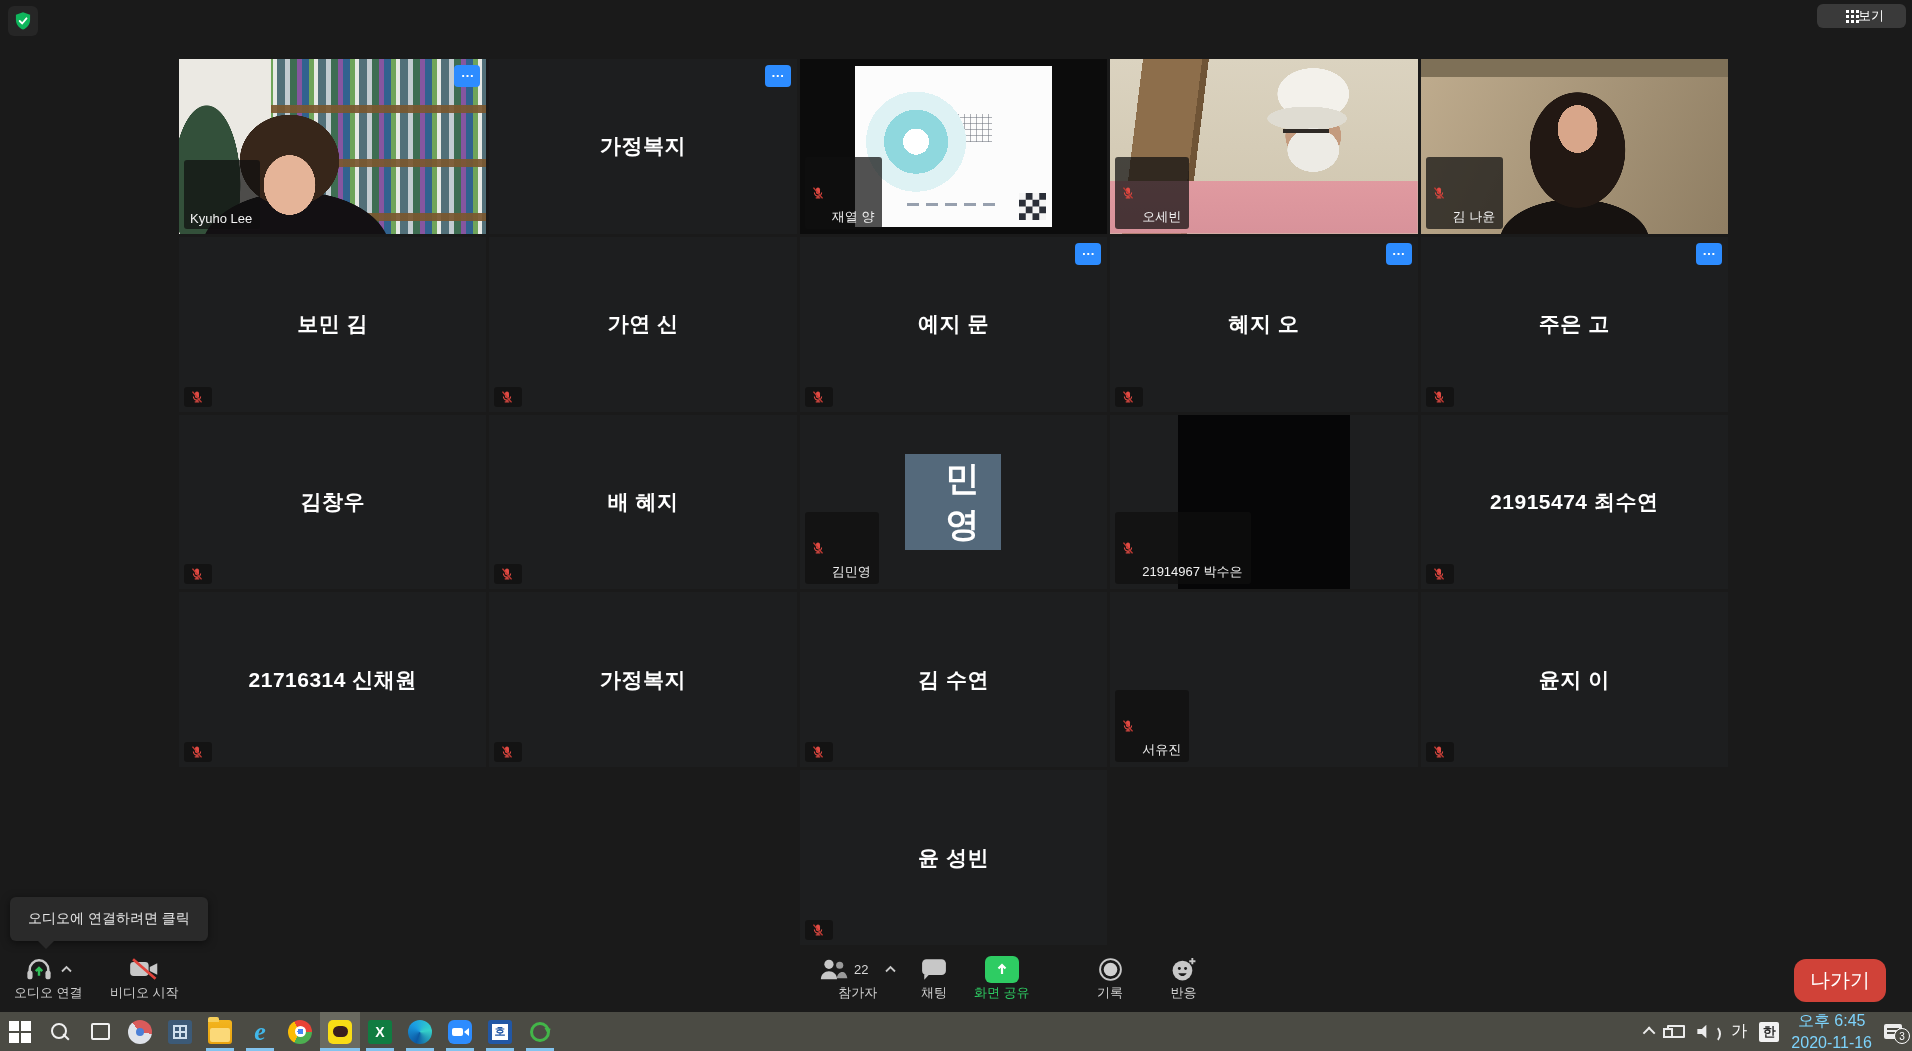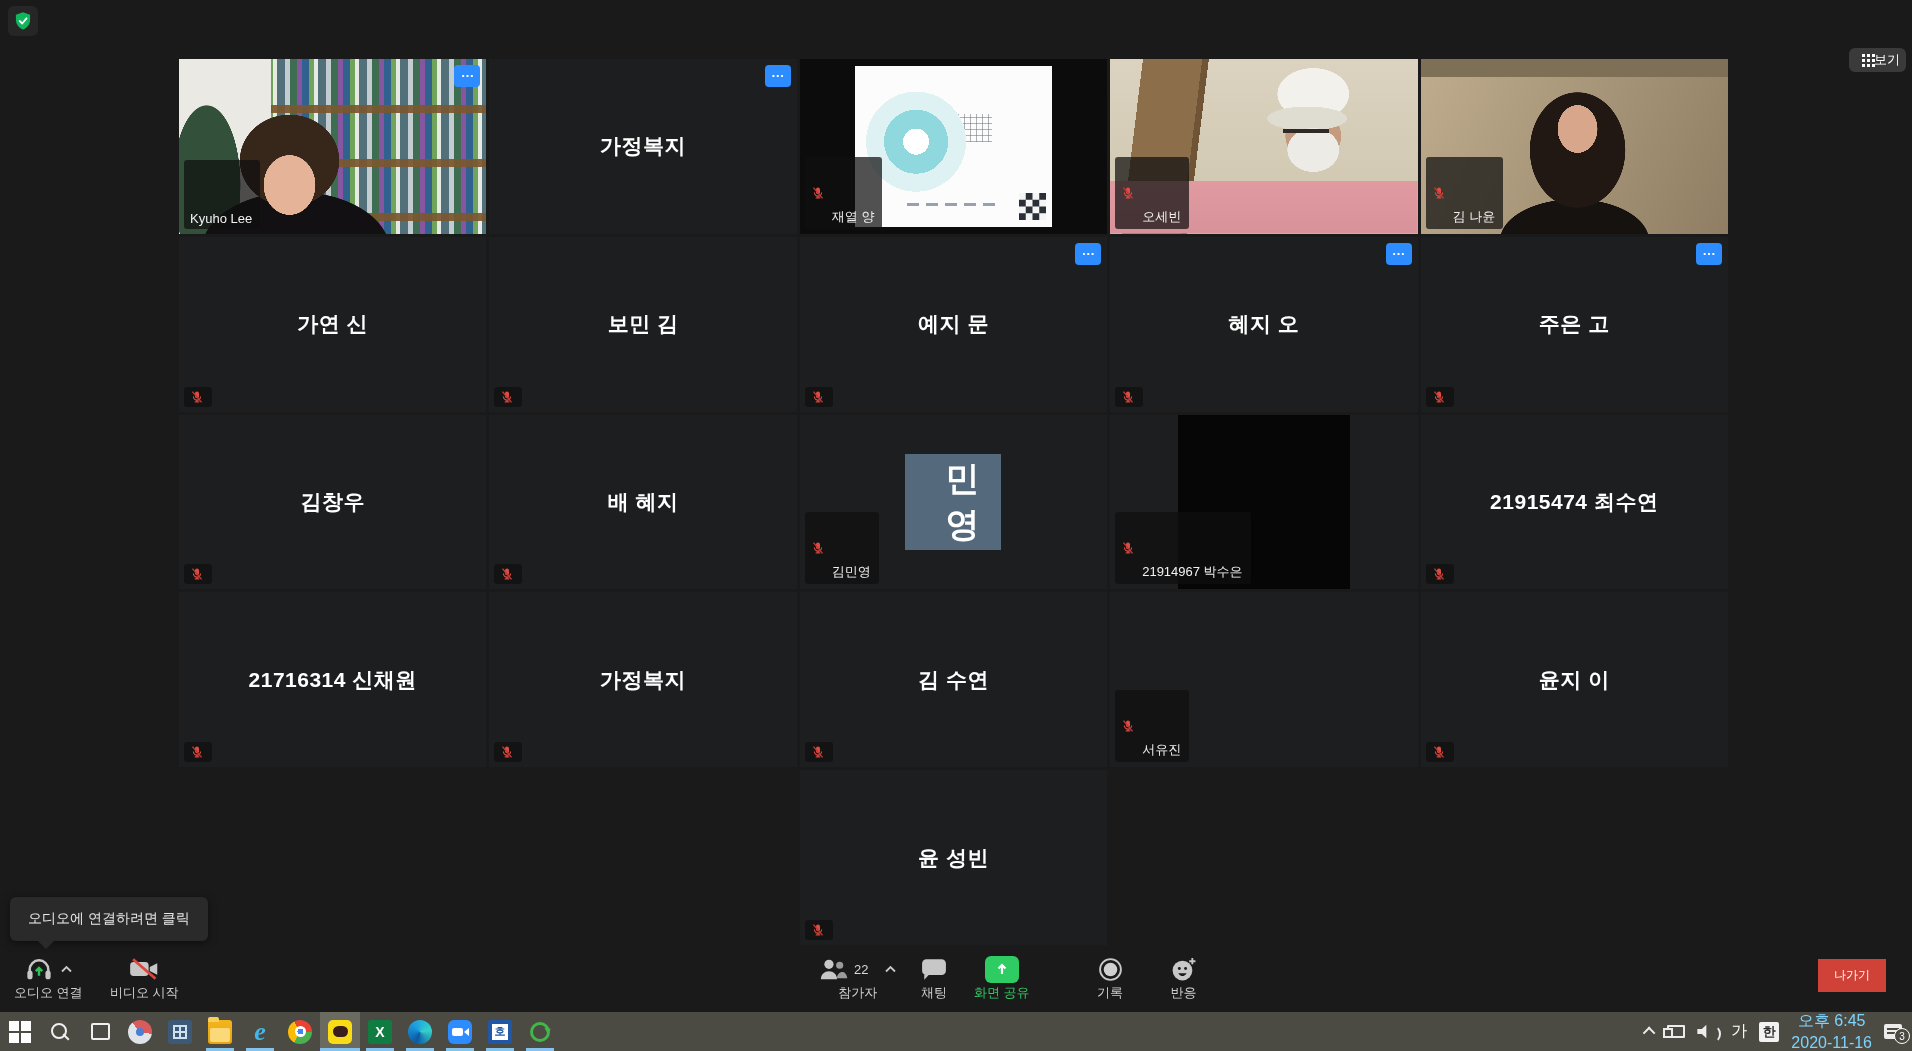--- a/index.html
+++ b/index.html
@@ -5,21 +5,21 @@
   * { box-sizing: border-box; margin: 0; padding: 0; }
   html,body { width:1912px; height:1051px; overflow:hidden; background:#1a1a1a;
               font-family:"Liberation Sans","DejaVu Sans",sans-serif; }
 
   
   .topbar { position:absolute; left:0; top:0; width:1912px; height:59px; }
   .shield-wrap { position:absolute; left:8px; top:6px; width:30px; height:30px;
                  background:#262626; border-radius:6px; display:flex; align-items:center; justify-content:center; }
   .view-btn { position:absolute; right:6px; top:4px; height:24px; background:#3a3a3a; border:none;
               border-radius:6px; color:#fff; font-size:13px; display:flex; align-items:center;
-              gap:6px; padding:0 6px; cursor:pointer;margin-top:44px; }
+              gap:6px; padding:0 22px; cursor:pointer; }
   .grid-glyph { width:13px; height:13px; position:relative; }
   .grid-glyph i { position:absolute; width:3px; height:3px; background:#fff;
                   box-shadow:5px 0 #fff,10px 0 #fff,0 5px #fff,5px 5px #fff,10px 5px #fff,0 10px #fff,5px 10px #fff,10px 10px #fff; }
 
   
   .grid { position:absolute; left:179px; top:59px; width:1549px; height:886px;
           display:flex; flex-direction:column; gap:3px; }
   .grid-row { display:flex; gap:3px; flex:1; }
   .grid-row.centered { justify-content:center; }
   .tile { flex:0 0 calc((100% - 12px)/5); position:relative; background:#1d1e1f; overflow:hidden; }
@@ -111,21 +111,21 @@
   .toolbar { position:absolute; left:0; bottom:39px; width:1912px; height:67px; }
   .tb-item { position:absolute; display:flex; flex-direction:column; align-items:center; gap:1px;
              cursor:pointer; background:none; border:none; }
   .tb-label { font-size:13px; color:#cfcfcf; white-space:nowrap; }
   .tb-label.green { color:#2ecc63; }
   .icon-row { display:flex; align-items:center; gap:6px; height:28px; }
   .tb-count { font-size:13px; color:#d8d8d8; }
   .share-glyph { width:34px; height:27px; background:#2ecc63; border-radius:6px;
                  display:flex; align-items:center; justify-content:center; }
   .leave-btn { position:absolute; right:26px; top:14px; background:#d04238; color:#fff; border:none;
-               border-radius:0; font-size:12px; padding:8px 16px; cursor:pointer; }
+               border-radius:12px; font-size:20px; padding:8px 16px; cursor:pointer; }
 
   
   .taskbar { position:absolute; left:0; bottom:0; width:1912px; height:39px; background:#4b4b44;
              display:flex; align-items:stretch; }
   .taskbar-apps { display:flex; }
   .tb-app { width:40px; display:flex; align-items:center; justify-content:center; position:relative; cursor:pointer; }
   .tb-app.running::after { content:""; position:absolute; left:6px; right:6px; bottom:0; height:3px; background:#83c3ee; }
   .tb-app.active-slot { background:#6a6a60; }
   .tb-app.active-slot::after { left:0; right:0; }
   .glyph { width:24px; height:24px; position:relative; border-radius:3px; display:flex; align-items:center; justify-content:center; }
@@ -254,36 +254,36 @@
         <line x1="5.4" y1="13.6" x2="10.6" y2="13.6" stroke="#e14b44" stroke-width="1.3"></line>
         <line x1="2.8" y1="1.8" x2="13.2" y2="14.2" stroke="#c03a33" stroke-width="1.6"></line>
       </svg>
       <span class="lbl-txt">김 나윤</span>
     </div>
   </div>
     </div>
     <div class="grid-row">
       <div class="tile">
 
+    <div class="center-name">보민 김</div>
+
+    <div class="name-label">
+      <svg viewBox="0 0 16 16" width="14" height="14">
+        <path d="M8 1.8a2.3 2.3 0 0 1 2.3 2.3v3a2.3 2.3 0 0 1-4.6 0v-3A2.3 2.3 0 0 1 8 1.8z" fill="#e14b44"></path>
+        <path d="M3.9 7.4a4.1 4.1 0 0 0 8.2 0" stroke="#e14b44" stroke-width="1.3" fill="none"></path>
+        <line x1="8" y1="11.5" x2="8" y2="13.6" stroke="#e14b44" stroke-width="1.3"></line>
+        <line x1="5.4" y1="13.6" x2="10.6" y2="13.6" stroke="#e14b44" stroke-width="1.3"></line>
+        <line x1="2.8" y1="1.8" x2="13.2" y2="14.2" stroke="#c03a33" stroke-width="1.6"></line>
+      </svg>
+
+    </div>
+  </div>
+      <div class="tile">
+
     <div class="center-name">가연 신</div>
-
-    <div class="name-label">
-      <svg viewBox="0 0 16 16" width="14" height="14">
-        <path d="M8 1.8a2.3 2.3 0 0 1 2.3 2.3v3a2.3 2.3 0 0 1-4.6 0v-3A2.3 2.3 0 0 1 8 1.8z" fill="#e14b44"></path>
-        <path d="M3.9 7.4a4.1 4.1 0 0 0 8.2 0" stroke="#e14b44" stroke-width="1.3" fill="none"></path>
-        <line x1="8" y1="11.5" x2="8" y2="13.6" stroke="#e14b44" stroke-width="1.3"></line>
-        <line x1="5.4" y1="13.6" x2="10.6" y2="13.6" stroke="#e14b44" stroke-width="1.3"></line>
-        <line x1="2.8" y1="1.8" x2="13.2" y2="14.2" stroke="#c03a33" stroke-width="1.6"></line>
-      </svg>
-
-    </div>
-  </div>
-      <div class="tile">
-
-    <div class="center-name">보민 김</div>
 
     <div class="name-label">
       <svg viewBox="0 0 16 16" width="14" height="14">
         <path d="M8 1.8a2.3 2.3 0 0 1 2.3 2.3v3a2.3 2.3 0 0 1-4.6 0v-3A2.3 2.3 0 0 1 8 1.8z" fill="#e14b44"></path>
         <path d="M3.9 7.4a4.1 4.1 0 0 0 8.2 0" stroke="#e14b44" stroke-width="1.3" fill="none"></path>
         <line x1="8" y1="11.5" x2="8" y2="13.6" stroke="#e14b44" stroke-width="1.3"></line>
         <line x1="5.4" y1="13.6" x2="10.6" y2="13.6" stroke="#e14b44" stroke-width="1.3"></line>
         <line x1="2.8" y1="1.8" x2="13.2" y2="14.2" stroke="#c03a33" stroke-width="1.6"></line>
       </svg>
 

